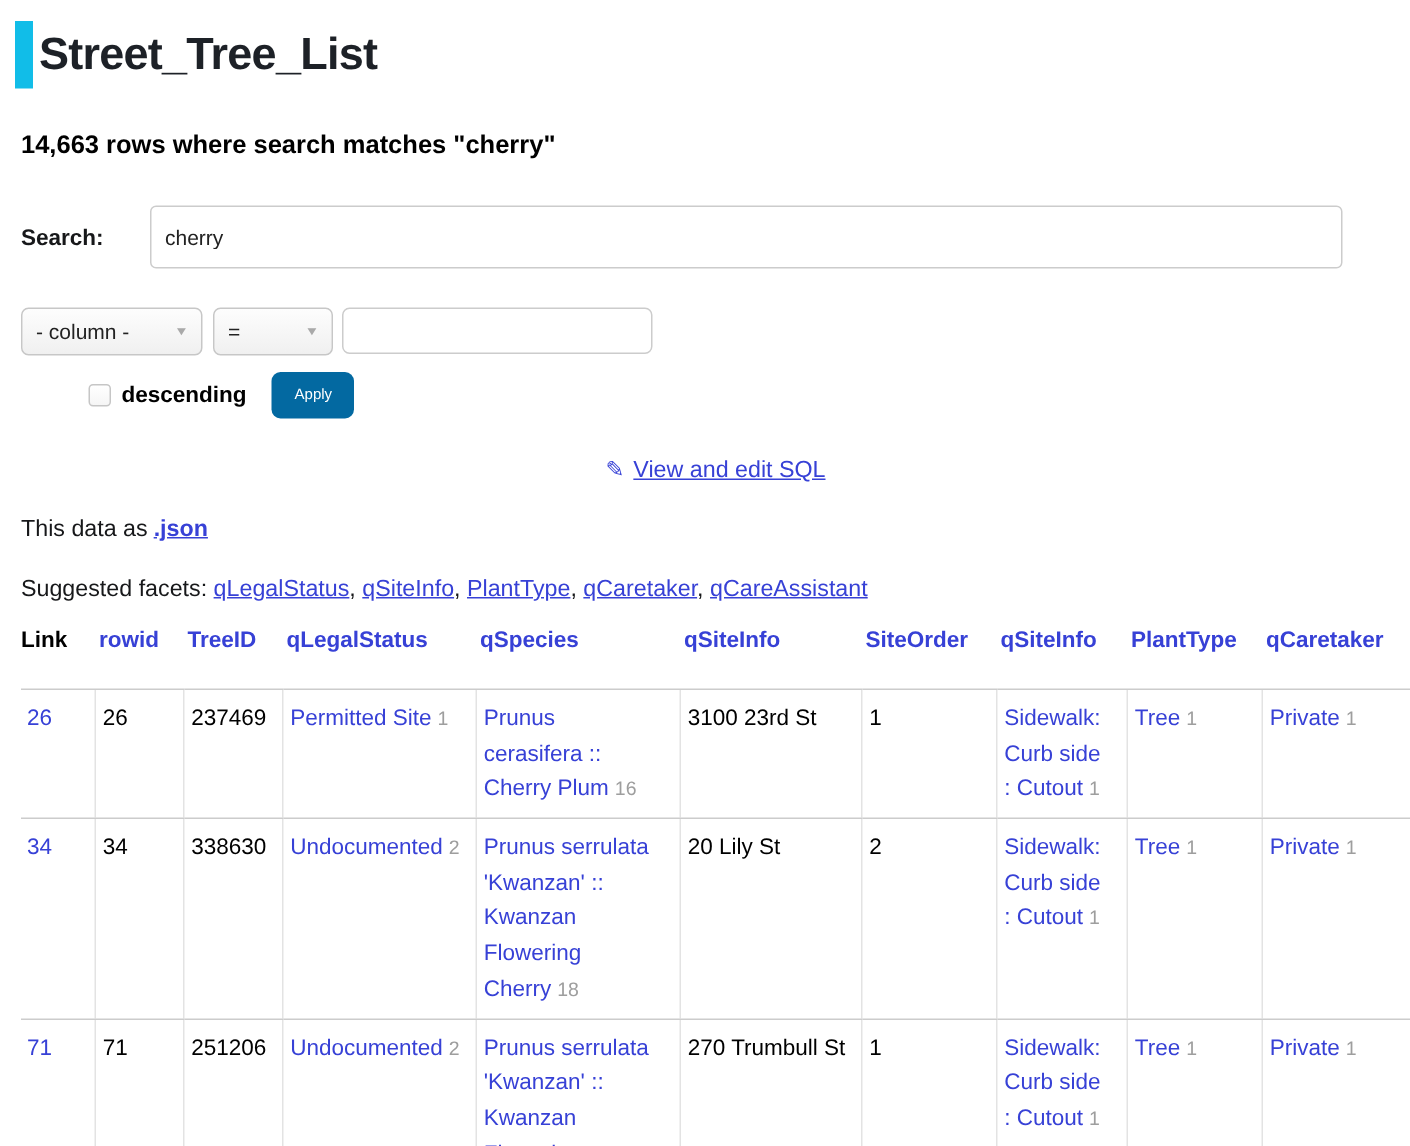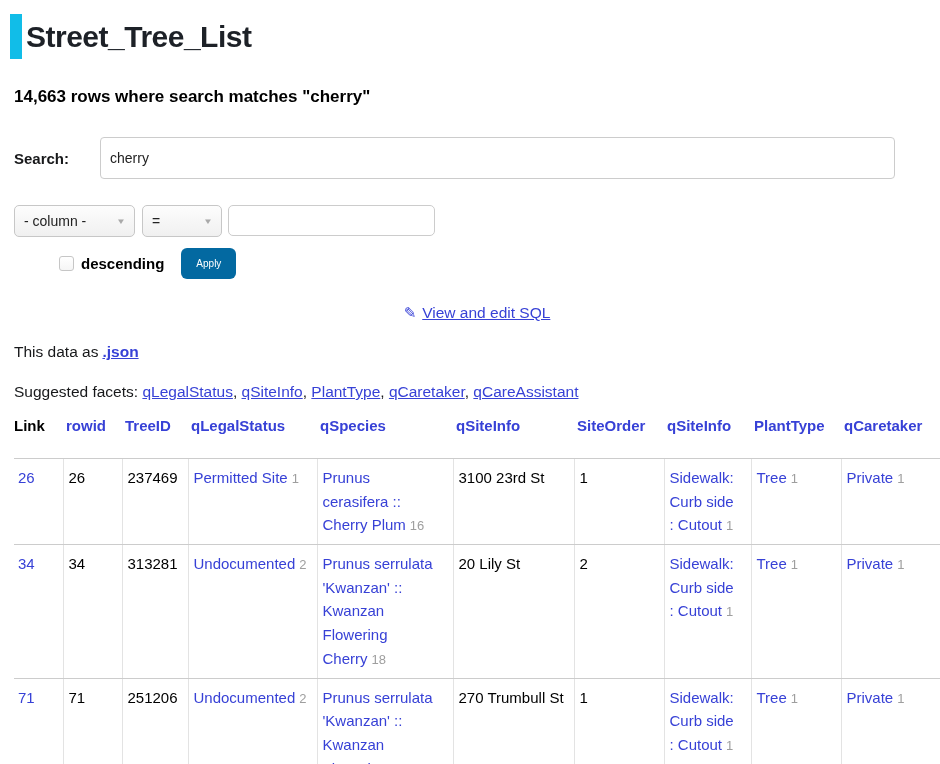--- a/index.html
+++ b/index.html
@@ -185,21 +185,21 @@
       <td>1</td>
       <td><a class="prewrap">Sidewalk:
 Curb side
 : Cutout</a><span class="count">1</span></td>
       <td><a>Tree</a><span class="count">1</span></td>
       <td><a>Private</a><span class="count">1</span></td>
     </tr>
     <tr>
       <td><a>34</a></td>
       <td>34</td>
-      <td>313281</td>
+      <td>338630</td>
       <td><a>Undocumented</a><span class="count">2</span></td>
       <td><a class="prewrap">Prunus serrulata
 'Kwanzan' ::
 Kwanzan
 Flowering
 Cherry</a><span class="count">18</span></td>
       <td>20 Lily St</td>
       <td>2</td>
       <td><a class="prewrap">Sidewalk:
 Curb side

